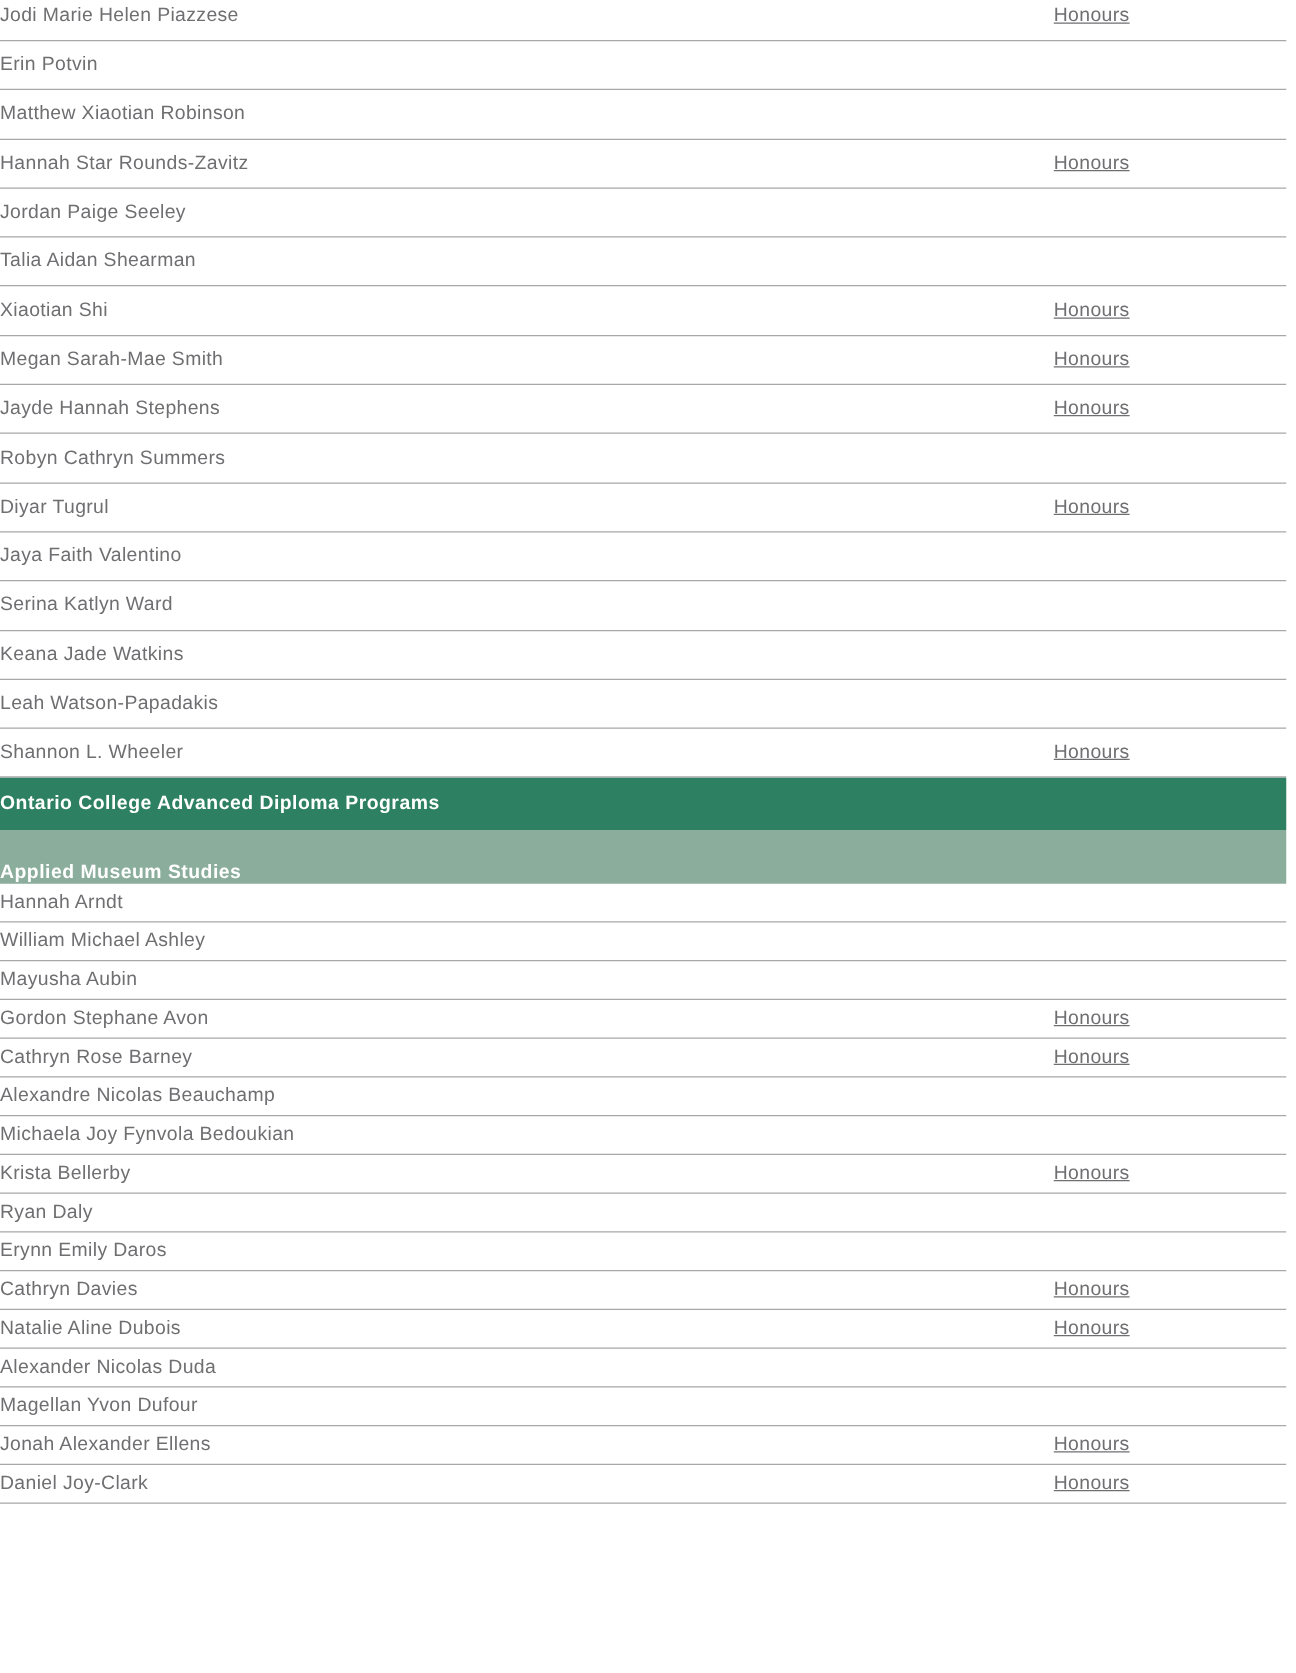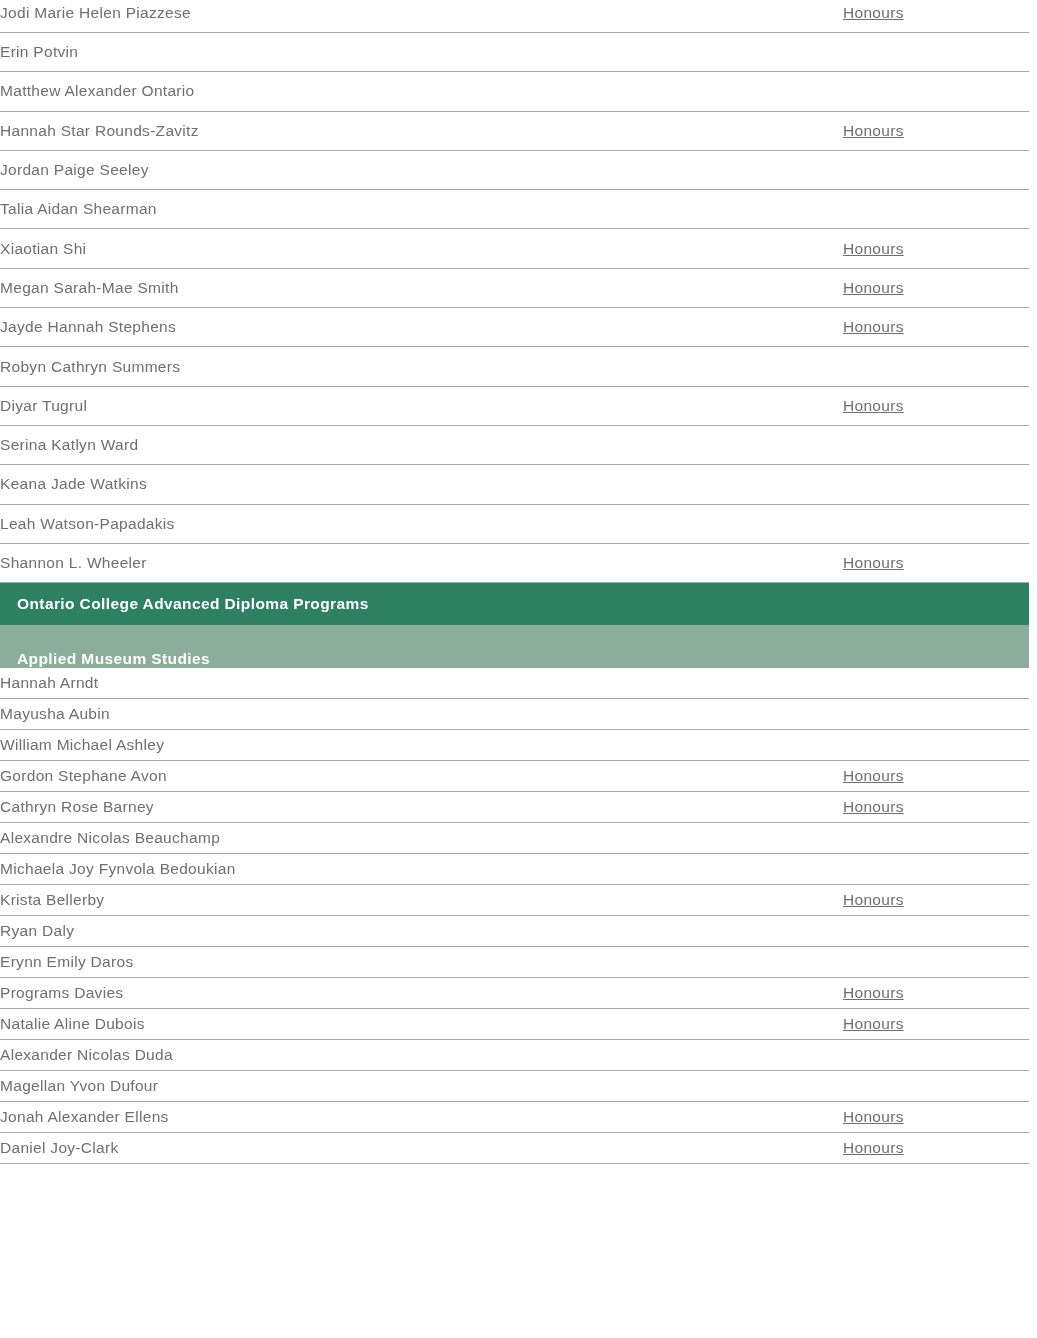--- a/index.html
+++ b/index.html
@@ -49,41 +49,40 @@
     align-items:center;
   }
   .program-header{
     height:42.5px;
     background:var(--program-header-bg);
     display:flex;
     align-items:flex-end;
   }
   .group-header span,
   .program-header span{
-    padding-left:17px;
     font-size:15.5px;
     font-weight:700;
     letter-spacing:0.4px;
     color:var(--header-text);
   }
 </style>
 </head>
 <body>
 
 <div class="list">
   <div class="rows rows-top" id="top-rows">
       <div class="row">
         <span class="name">Jodi Marie Helen Piazzese</span>
         <span class="honours">Honours</span>
       </div>
       <div class="row">
         <span class="name">Erin Potvin</span>
       </div>
       <div class="row">
-        <span class="name">Matthew Alexander Ontario</span>
+        <span class="name">Matthew Xiaotian Robinson</span>
       </div>
       <div class="row">
         <span class="name">Hannah Star Rounds-Zavitz</span>
         <span class="honours">Honours</span>
       </div>
       <div class="row">
         <span class="name">Jordan Paige Seeley</span>
       </div>
       <div class="row">
         <span class="name">Talia Aidan Shearman</span>
@@ -101,20 +100,23 @@
         <span class="honours">Honours</span>
       </div>
       <div class="row">
         <span class="name">Robyn Cathryn Summers</span>
       </div>
       <div class="row">
         <span class="name">Diyar Tugrul</span>
         <span class="honours">Honours</span>
       </div>
       <div class="row">
+        <span class="name">Jaya Faith Valentino</span>
+      </div>
+      <div class="row">
         <span class="name">Serina Katlyn Ward</span>
       </div>
       <div class="row">
         <span class="name">Keana Jade Watkins</span>
       </div>
       <div class="row">
         <span class="name">Leah Watson-Papadakis</span>
       </div>
       <div class="row">
         <span class="name">Shannon L. Wheeler</span>
@@ -128,24 +130,24 @@
 
   <div class="program-header">
     <span>Applied Museum Studies</span>
   </div>
 
   <div class="rows rows-bottom" id="bottom-rows">
       <div class="row">
         <span class="name">Hannah Arndt</span>
       </div>
       <div class="row">
-        <span class="name">Mayusha Aubin</span>
+        <span class="name">William Michael Ashley</span>
       </div>
       <div class="row">
-        <span class="name">William Michael Ashley</span>
+        <span class="name">Mayusha Aubin</span>
       </div>
       <div class="row">
         <span class="name">Gordon Stephane Avon</span>
         <span class="honours">Honours</span>
       </div>
       <div class="row">
         <span class="name">Cathryn Rose Barney</span>
         <span class="honours">Honours</span>
       </div>
       <div class="row">
@@ -158,21 +160,21 @@
         <span class="name">Krista Bellerby</span>
         <span class="honours">Honours</span>
       </div>
       <div class="row">
         <span class="name">Ryan Daly</span>
       </div>
       <div class="row">
         <span class="name">Erynn Emily Daros</span>
       </div>
       <div class="row">
-        <span class="name">Programs Davies</span>
+        <span class="name">Cathryn Davies</span>
         <span class="honours">Honours</span>
       </div>
       <div class="row">
         <span class="name">Natalie Aline Dubois</span>
         <span class="honours">Honours</span>
       </div>
       <div class="row">
         <span class="name">Alexander Nicolas Duda</span>
       </div>
       <div class="row">

